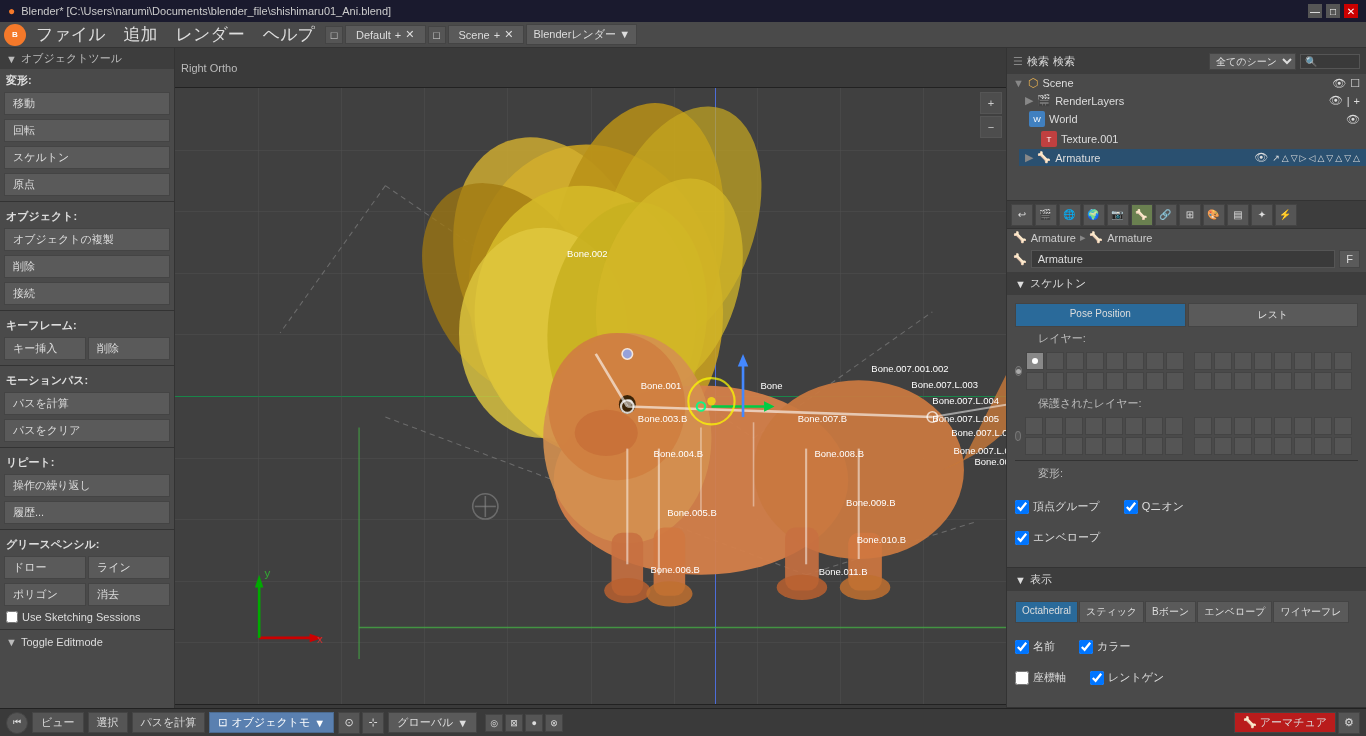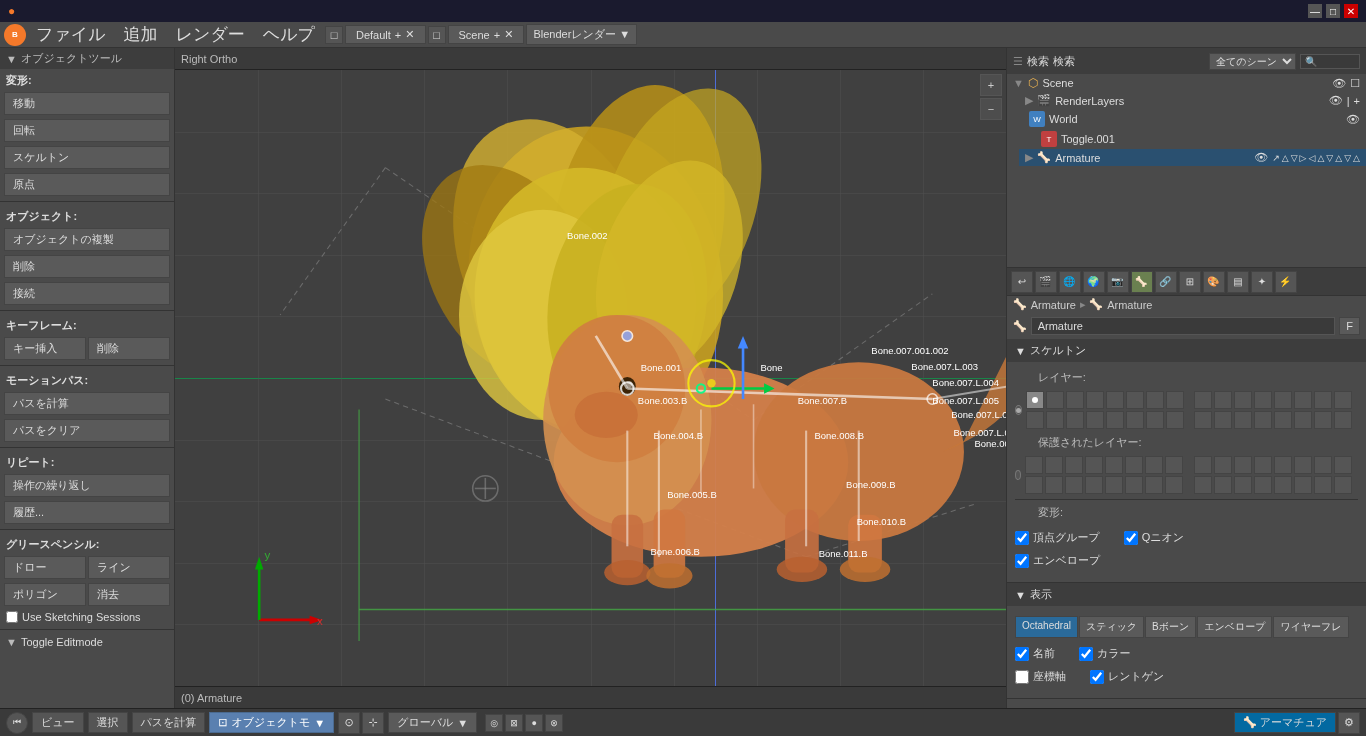--- a/index.html
+++ b/index.html
@@ -35,21 +35,21 @@
     .section-header { color: #ddd; padding: 4px 6px 2px 6px; font-size: 11px; font-weight: bold; }
     
     .checkbox-row { display: flex; align-items: center; gap: 4px; padding: 3px 6px; }
     .checkbox-row input { width: 12px; height: 12px; }
     
     .toggle-row { display: flex; align-items: center; gap: 4px; padding: 3px 6px; cursor: pointer; }
     .toggle-arrow { color: #bbb; }
     
     
     #viewport { flex: 1; background: #303030; position: relative; overflow: hidden; }
-    #viewport-header { background: #3a3a3a; height: 22px; display: flex; align-items: center; padding: 0 6px; font-size: 11px; color: #bbb; gap: 8px; border-bottom: 1px solid #222; }
+    #viewport-header { background: #3a3a3a; height: 40px; display: flex; align-items: center; padding: 0 6px; font-size: 11px; color: #bbb; gap: 8px; border-bottom: 1px solid #222; }
     #viewport-content { width: 100%; height: calc(100% - 22px - 22px); position: relative; background: #404040; }
     #viewport-footer { background: #3a3a3a; height: 22px; display: flex; align-items: center; padding: 0 6px; font-size: 11px; color: #bbb; border-top: 1px solid #222; }
     
     
     .grid-overlay { position: absolute; top: 0; left: 0; width: 100%; height: 100%; pointer-events: none; }
     .h-line { position: absolute; left: 0; right: 0; height: 1px; background: rgba(80,80,80,0.5); }
     .v-line { position: absolute; top: 0; bottom: 0; width: 1px; background: rgba(80,80,80,0.5); }
     .h-line-bright { position: absolute; left: 0; right: 0; height: 1px; background: rgba(0,200,100,0.7); }
     .v-line-bright { position: absolute; top: 0; bottom: 0; width: 1px; background: rgba(100,150,255,0.7); }
     
@@ -81,21 +81,21 @@
     .btn-row { display: flex; gap: 2px; margin: 2px 0; }
     .prop-btn { flex: 1; background: #5a5a5a; border: 1px solid #444; color: #ddd; padding: 4px 2px; font-size: 10px; cursor: pointer; text-align: center; }
     .prop-btn.active { background: #2a6a9a; }
     
     .layer-grid { display: flex; gap: 2px; margin: 2px 0; flex-wrap: wrap; }
     .layer-cell { width: 18px; height: 18px; background: #555; border: 1px solid #444; cursor: pointer; display: flex; align-items: center; justify-content: center; }
     .layer-cell.active { background: #888; }
     .layer-dot { width: 6px; height: 6px; background: #fff; border-radius: 50%; }
     
     .prop-label { color: #bbb; font-size: 11px; padding: 2px 0; margin-left: 23px; }
-    .prop-row { display: flex; align-items: center; gap: 4px; margin: 8px 0; }
+    .prop-row { display: flex; align-items: center; gap: 4px; margin: 16px 0; }
     .prop-checkbox { width: 14px; height: 14px; }
     
     .display-btns { display: flex; gap: 1px; flex-wrap: wrap; margin: 4px 0; }
     .display-btn { background: #5a5a5a; border: 1px solid #444; color: #ddd; padding: 3px 6px; font-size: 10px; cursor: pointer; }
     .display-btn.active { background: #2a6a9a; }
     
     
     #bottom-bar { background: #3a3a3a; height: 28px; display: flex; align-items: center; padding: 0 6px; gap: 4px; border-top: 1px solid #222; }
     .bottom-btn { background: #555; border: 1px solid #444; color: #ddd; padding: 2px 8px; font-size: 11px; cursor: pointer; }
     
@@ -112,20 +112,21 @@
     .breadcrumb-item { cursor: pointer; }
     
     .scene-icon { color: #e8b050; font-size: 12px; }
   </style>
 </head>
 <body>
 
 <div id="title-bar">
   <div class="title-left">
     <span style="color:#f5792a;font-weight:bold;font-size:12px;">●</span>
+    <span>Blender* [C:\Users\narumi\Documents\blender_file\shishimaru01_Ani.blend]</span>
   </div>
   <div class="title-controls">
     <span class="btn-minimize">—</span>
     <span class="btn-maximize">□</span>
     <span class="btn-close">✕</span>
   </div>
 </div>
 
 <div id="menu-bar">
   <div class="blender-logo">B</div>
@@ -399,21 +400,21 @@
         <div class="outliner-row outliner-indent">
           <span style="color:#888;"></span>
           <span style="color:#4080c0;width:16px;height:16px;background:#4080c0;border-radius:2px;display:inline-flex;align-items:center;justify-content:center;font-size:8px;color:#fff;">W</span>
           <span>World</span>
           <span style="margin-left:auto;">👁</span>
         </div>
 
         <div class="outliner-row outliner-indent2">
           <span style="color:#888;"></span>
           <span style="width:16px;height:16px;background:#c04040;border-radius:2px;display:inline-flex;align-items:center;justify-content:center;font-size:8px;color:#fff;">T</span>
-          <span>Toggle.001</span>
+          <span>Texture.001</span>
         </div>
 
         <div class="outliner-row selected outliner-indent">
           <span style="color:#888;">▶</span>
           <span style="color:#5588ff;">🦴</span>
           <span>Armature</span>
           <span style="margin-left:auto;">👁</span>
           <span style="display:flex;gap:2px;align-items:center;">
             <span style="font-size:9px;">↗</span>
             <span style="font-size:9px;">△</span>
@@ -460,20 +461,24 @@
         <input type="text" id="prop-name-input" value="Armature" style="">
         <span class="f-badge">F</span>
       </div>
 
       <div class="collapsible-section">
         <div class="section-toggle">
           <span>▼</span>
           <span>スケルトン</span>
         </div>
         <div class="section-content">
+          <div class="btn-row">
+            <div class="prop-btn active">Pose Position</div>
+            <div class="prop-btn">レスト</div>
+          </div>
 
           <div class="prop-label">レイヤー:</div>
           <div style="display:flex;align-items:center;gap:4px;margin:2px 0;">
             <div style="width:10px;height:10px;background:#555;border-radius:50%;border:1px solid #777;display:flex;align-items:center;justify-content:center;">
               <div style="width:5px;height:5px;background:#aaa;border-radius:50%;"></div>
             </div>
             <div class="layer-grid">
               <div class="layer-cell active">
                   <div class="layer-dot"></div>
                 </div>
@@ -619,19 +624,19 @@
     <span>▼</span>
   </div>
   <div style="display:flex;gap:2px;margin:0 4px;">
     <div style="width:18px;height:18px;background:#555;border:1px solid #444;display:flex;align-items:center;justify-content:center;font-size:9px;cursor:pointer;">◎</div>
     <div style="width:18px;height:18px;background:#555;border:1px solid #444;display:flex;align-items:center;justify-content:center;font-size:9px;cursor:pointer;">⊠</div>
     <div style="width:18px;height:18px;background:#555;border:1px solid #444;display:flex;align-items:center;justify-content:center;font-size:9px;cursor:pointer;">●</div>
     <div style="width:18px;height:18px;background:#555;border:1px solid #444;display:flex;align-items:center;justify-content:center;font-size:9px;cursor:pointer;">⊗</div>
   </div>
   <div style="flex:1;"></div>
   <div style="display:flex;gap:2px;align-items:center;">
-    <div style="background:#0369a1;border:1px solid #444;padding:2px 8px;font-size:11px;color:#ddd;cursor:pointer;">
+    <div style="background:#b91c1c;border:1px solid #444;padding:2px 8px;font-size:11px;color:#ddd;cursor:pointer;">
       <span>🦴</span>
       <span>アーマチュア</span>
     </div>
     <div style="width:22px;height:22px;background:#555;border:1px solid #444;display:flex;align-items:center;justify-content:center;font-size:11px;cursor:pointer;">⚙</div>
   </div>
 </div>
 
 </body></html>

